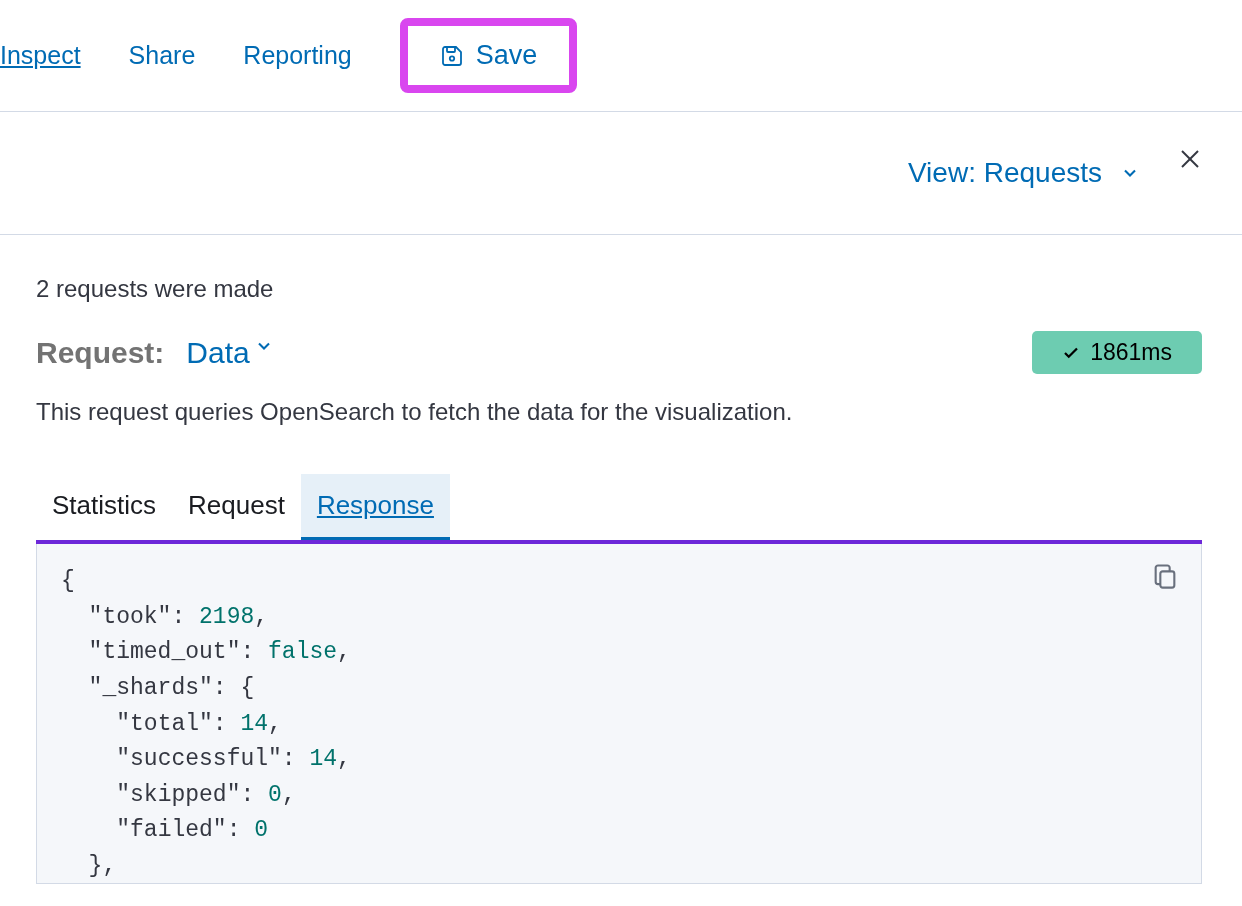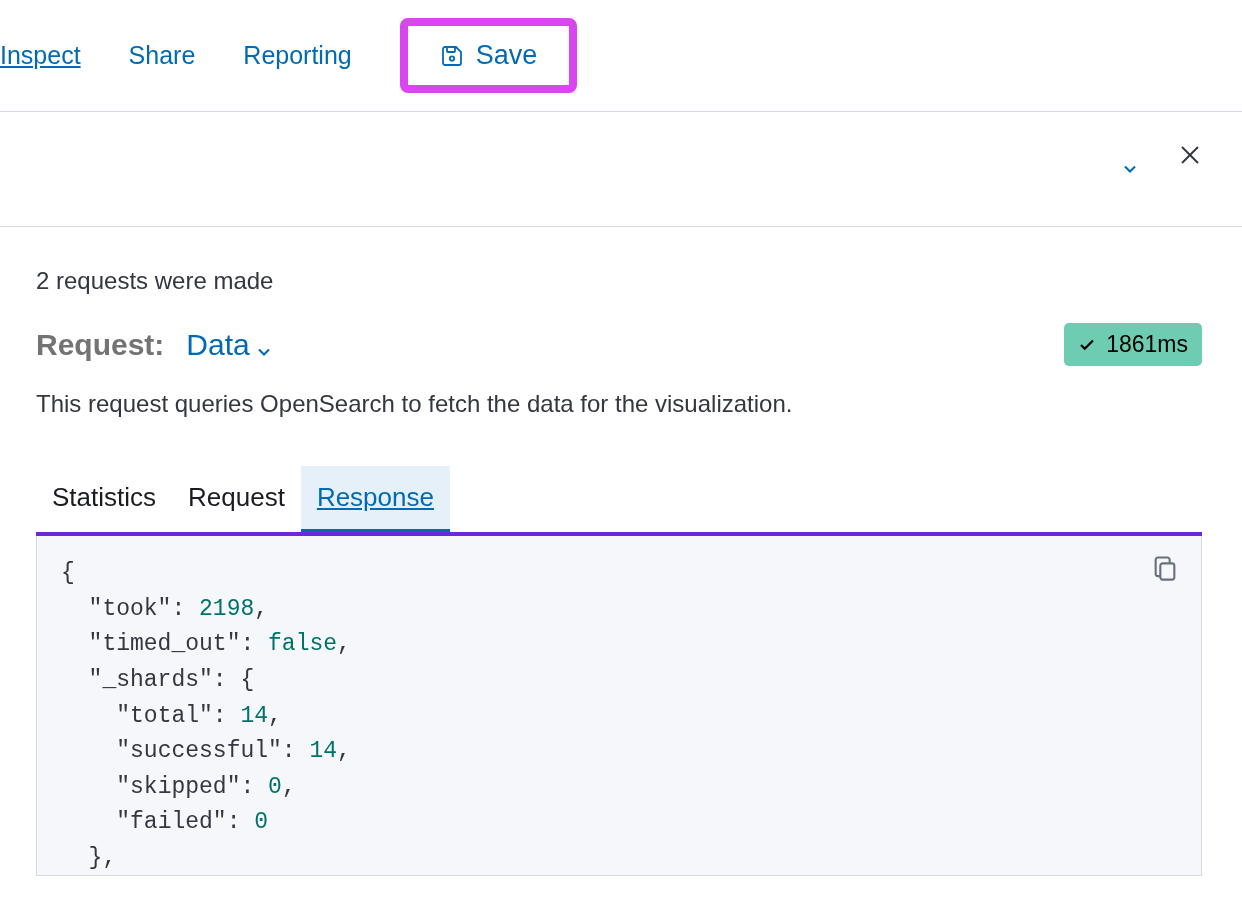--- a/index.html
+++ b/index.html
@@ -97,34 +97,34 @@
       align-items: center;
       gap: 22px;
     }
     .request-label {
       font-size: 30px;
       font-weight: 700;
       color: #737373;
     }
     .request-dropdown {
       display: flex;
-      align-items: flex-end;
+      align-items: flex-start;
       gap: 4px;
       color: #006bb4;
       font-size: 30px;
       font-weight: 400;
       cursor: pointer;
     }
     .time-badge {
       display: flex;
       align-items: center;
       gap: 10px;
       background: #6dccb1;
       color: #000;
-      padding: 8px 14px;
+      padding: 8px 30px;
       border-radius: 5px;
       font-size: 23px;
       font-weight: 500;
     }
     .check-icon {
       width: 18px;
       height: 18px;
     }
     .request-desc {
       font-size: 24px;
@@ -193,20 +193,21 @@
       <path d="M19 21H5a2 2 0 0 1-2-2V5a2 2 0 0 1 2-2h11l5 5v11a2 2 0 0 1-2 2z"></path>
       <rect x="7" y="3" width="8" height="5" rx="1"></rect>
       <circle cx="12" cy="14.5" r="2.2"></circle>
     </svg>
     <span>Save</span>
   </button>
 </div>
 
 <div class="view-bar">
   <div class="view-dropdown">
+    <span><span>View: </span><span>Requests</span></span>
     <svg class="chevron-down" viewBox="0 0 24 24" fill="none" stroke="currentColor" stroke-width="2.5">
       <polyline points="6 9 12 15 18 9"></polyline>
     </svg>
   </div>
   <svg class="close-icon" viewBox="0 0 24 24" fill="none" stroke="currentColor" stroke-width="2">
     <line x1="4" y1="4" x2="20" y2="20"></line>
     <line x1="20" y1="4" x2="4" y2="20"></line>
   </svg>
 </div>
 

